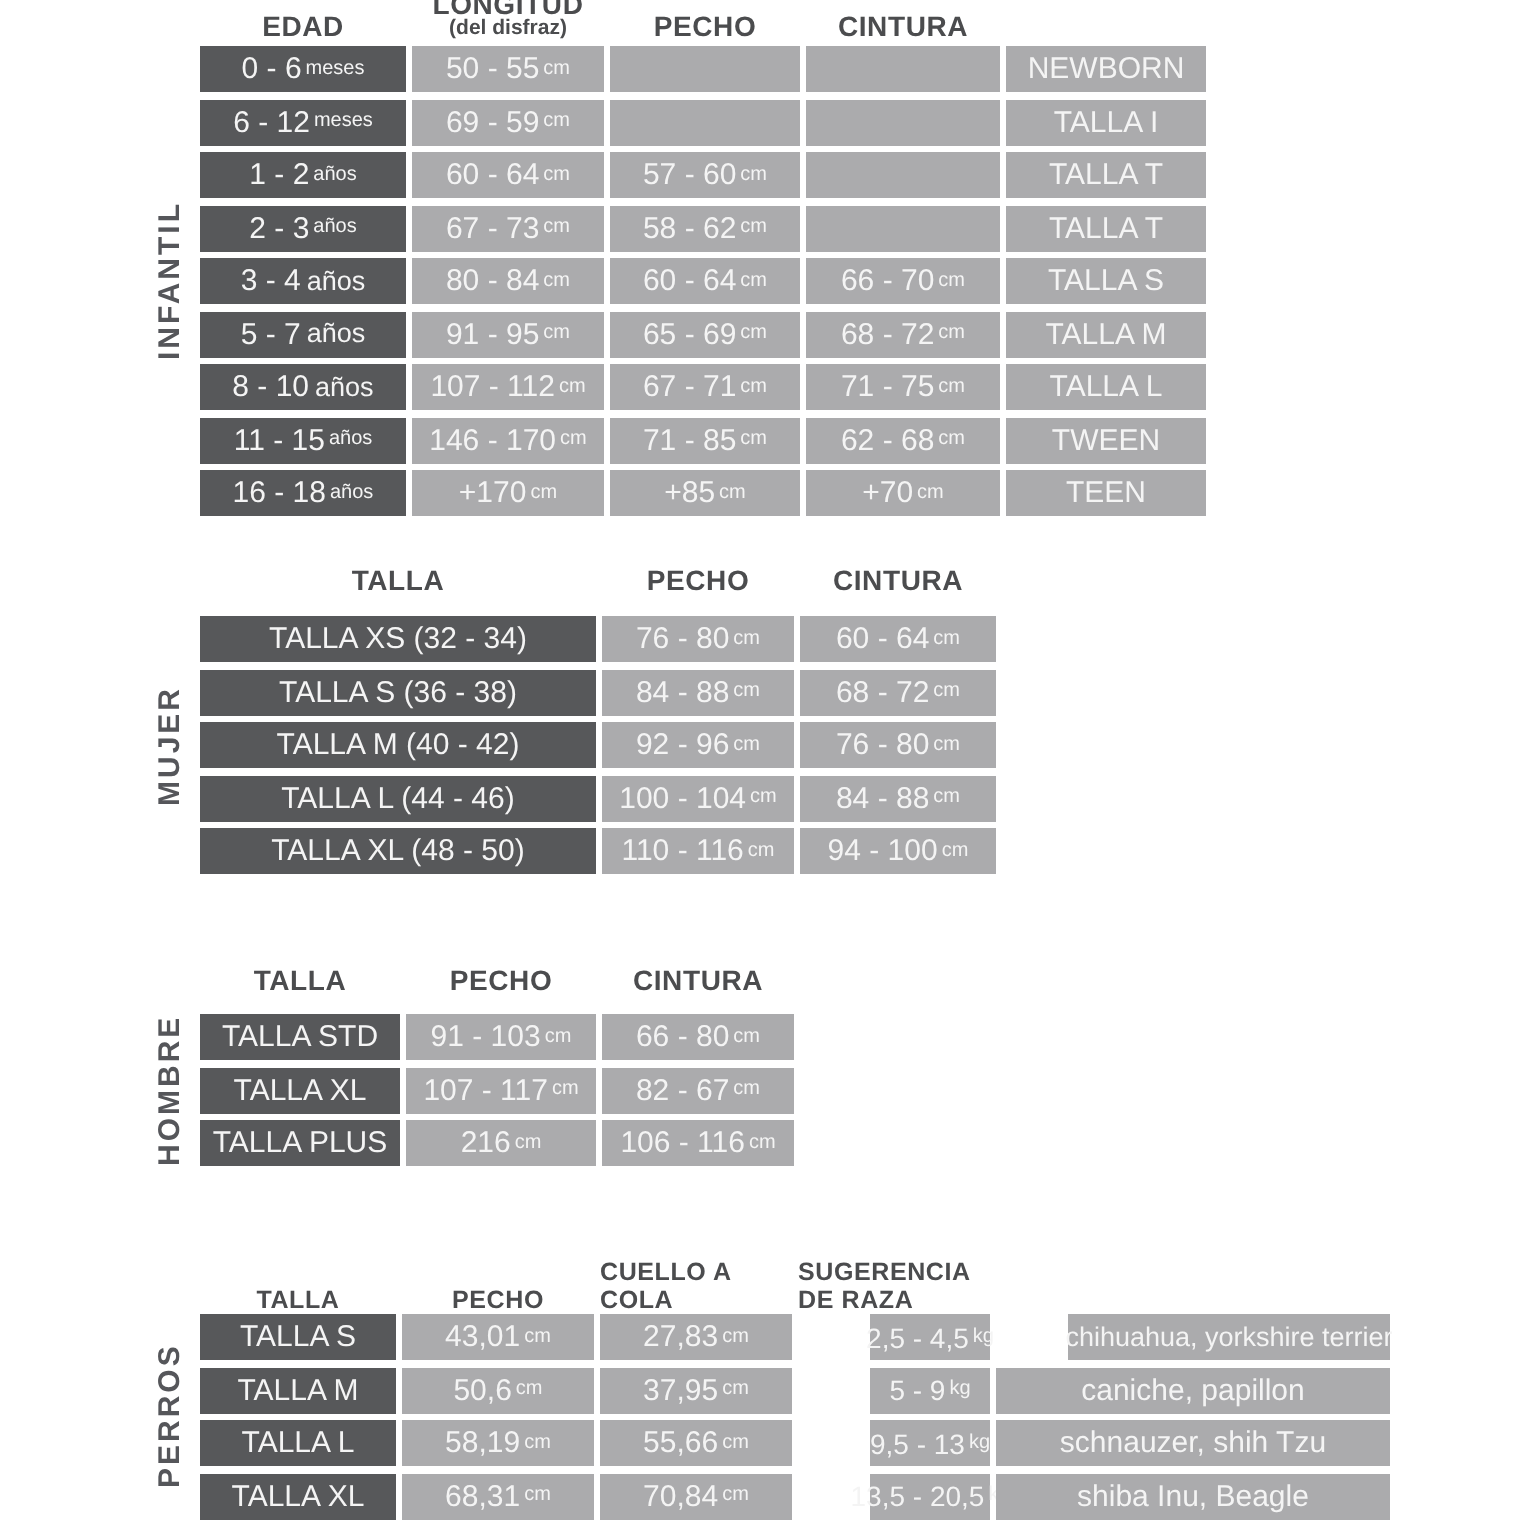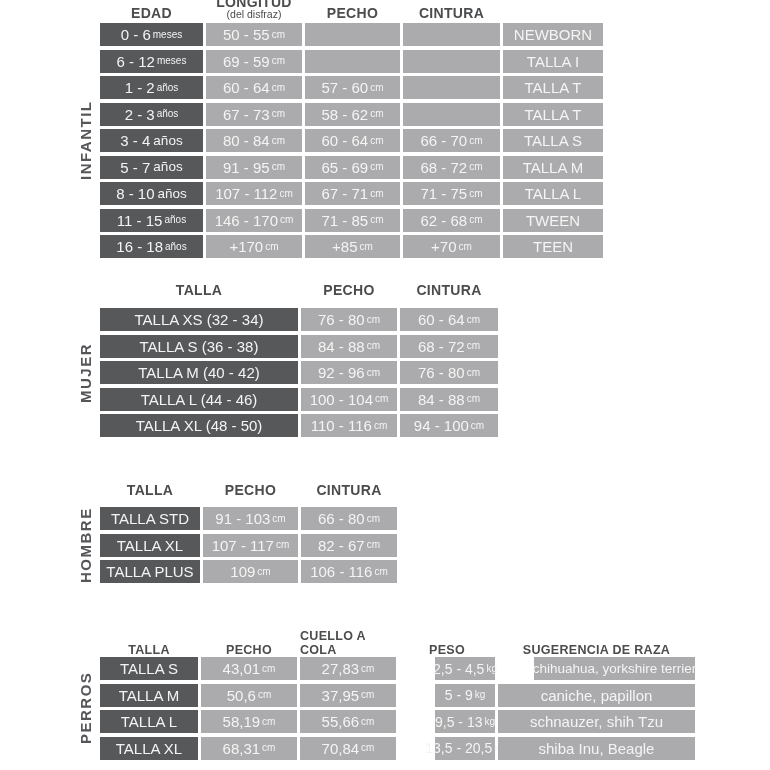--- a/index.html
+++ b/index.html
@@ -29,21 +29,21 @@
   .sm { font-size:14px;margin-left:36px; }
   .raza { font-size:13.5px;margin-left:36px; }
 
   
   .hdrgrid { display:grid; column-gap:3px; }
   .hdr {
     color:#4b4c4e; font-weight:bold; font-size:14px; line-height:14px;
     display:flex; flex-direction:column; align-items:center; justify-content:flex-end;
     letter-spacing:.3px;
   }
-  .hdr .sub { font-weight:normal; font-size:10.5px; line-height:11px; letter-spacing:0; }
+  .hdr .sub { font-weight:bold; font-size:10.5px; line-height:11px; letter-spacing:0; }
   .hdr-per { font-size:12.5px; }
 
   
   .vlabel {
     color:#55565a; font-weight:bold; font-size:15px; letter-spacing:1.5px;
     writing-mode:vertical-rl; transform:rotate(180deg);
     display:flex; align-items:center; justify-content:center;
     width:22px; text-align:center;
   }
 </style>
@@ -364,43 +364,40 @@
     </div>
   <div class="cell light">
       <span>82 - 67</span>
       <span class="u">cm</span>
     </div>
 
   <div class="cell dark">
       <span>TALLA PLUS</span>
     </div>
   <div class="cell light">
-      <span>109</span>
+      <span>216</span>
       <span class="u">cm</span>
     </div>
   <div class="cell light">
       <span>106 - 116</span>
       <span class="u">cm</span>
     </div>
 </div>
 
 <div class="abs hdrgrid g-per" style="left:100px; top:629px; height:14px;">
   <div class="hdr hdr-per">
       <span>TALLA</span>
     </div>
   <div class="hdr hdr-per">
       <span>PECHO</span>
     </div>
   <div class="hdr hdr-per">
       <span>CUELLO A COLA</span>
     </div>
   <div class="hdr hdr-per">
-      <span>PESO</span>
-    </div>
-  <div class="hdr hdr-per">
       <span>SUGERENCIA DE RAZA</span>
     </div>
 </div>
 
 <div class="abs vlabel" style="left:74px; top:657px; height:101px;">PERROS</div>
 
 <div class="abs grid g-per" style="left:100px; top:657px;">
   <div class="cell dark">
       <span>TALLA S</span>
     </div>

